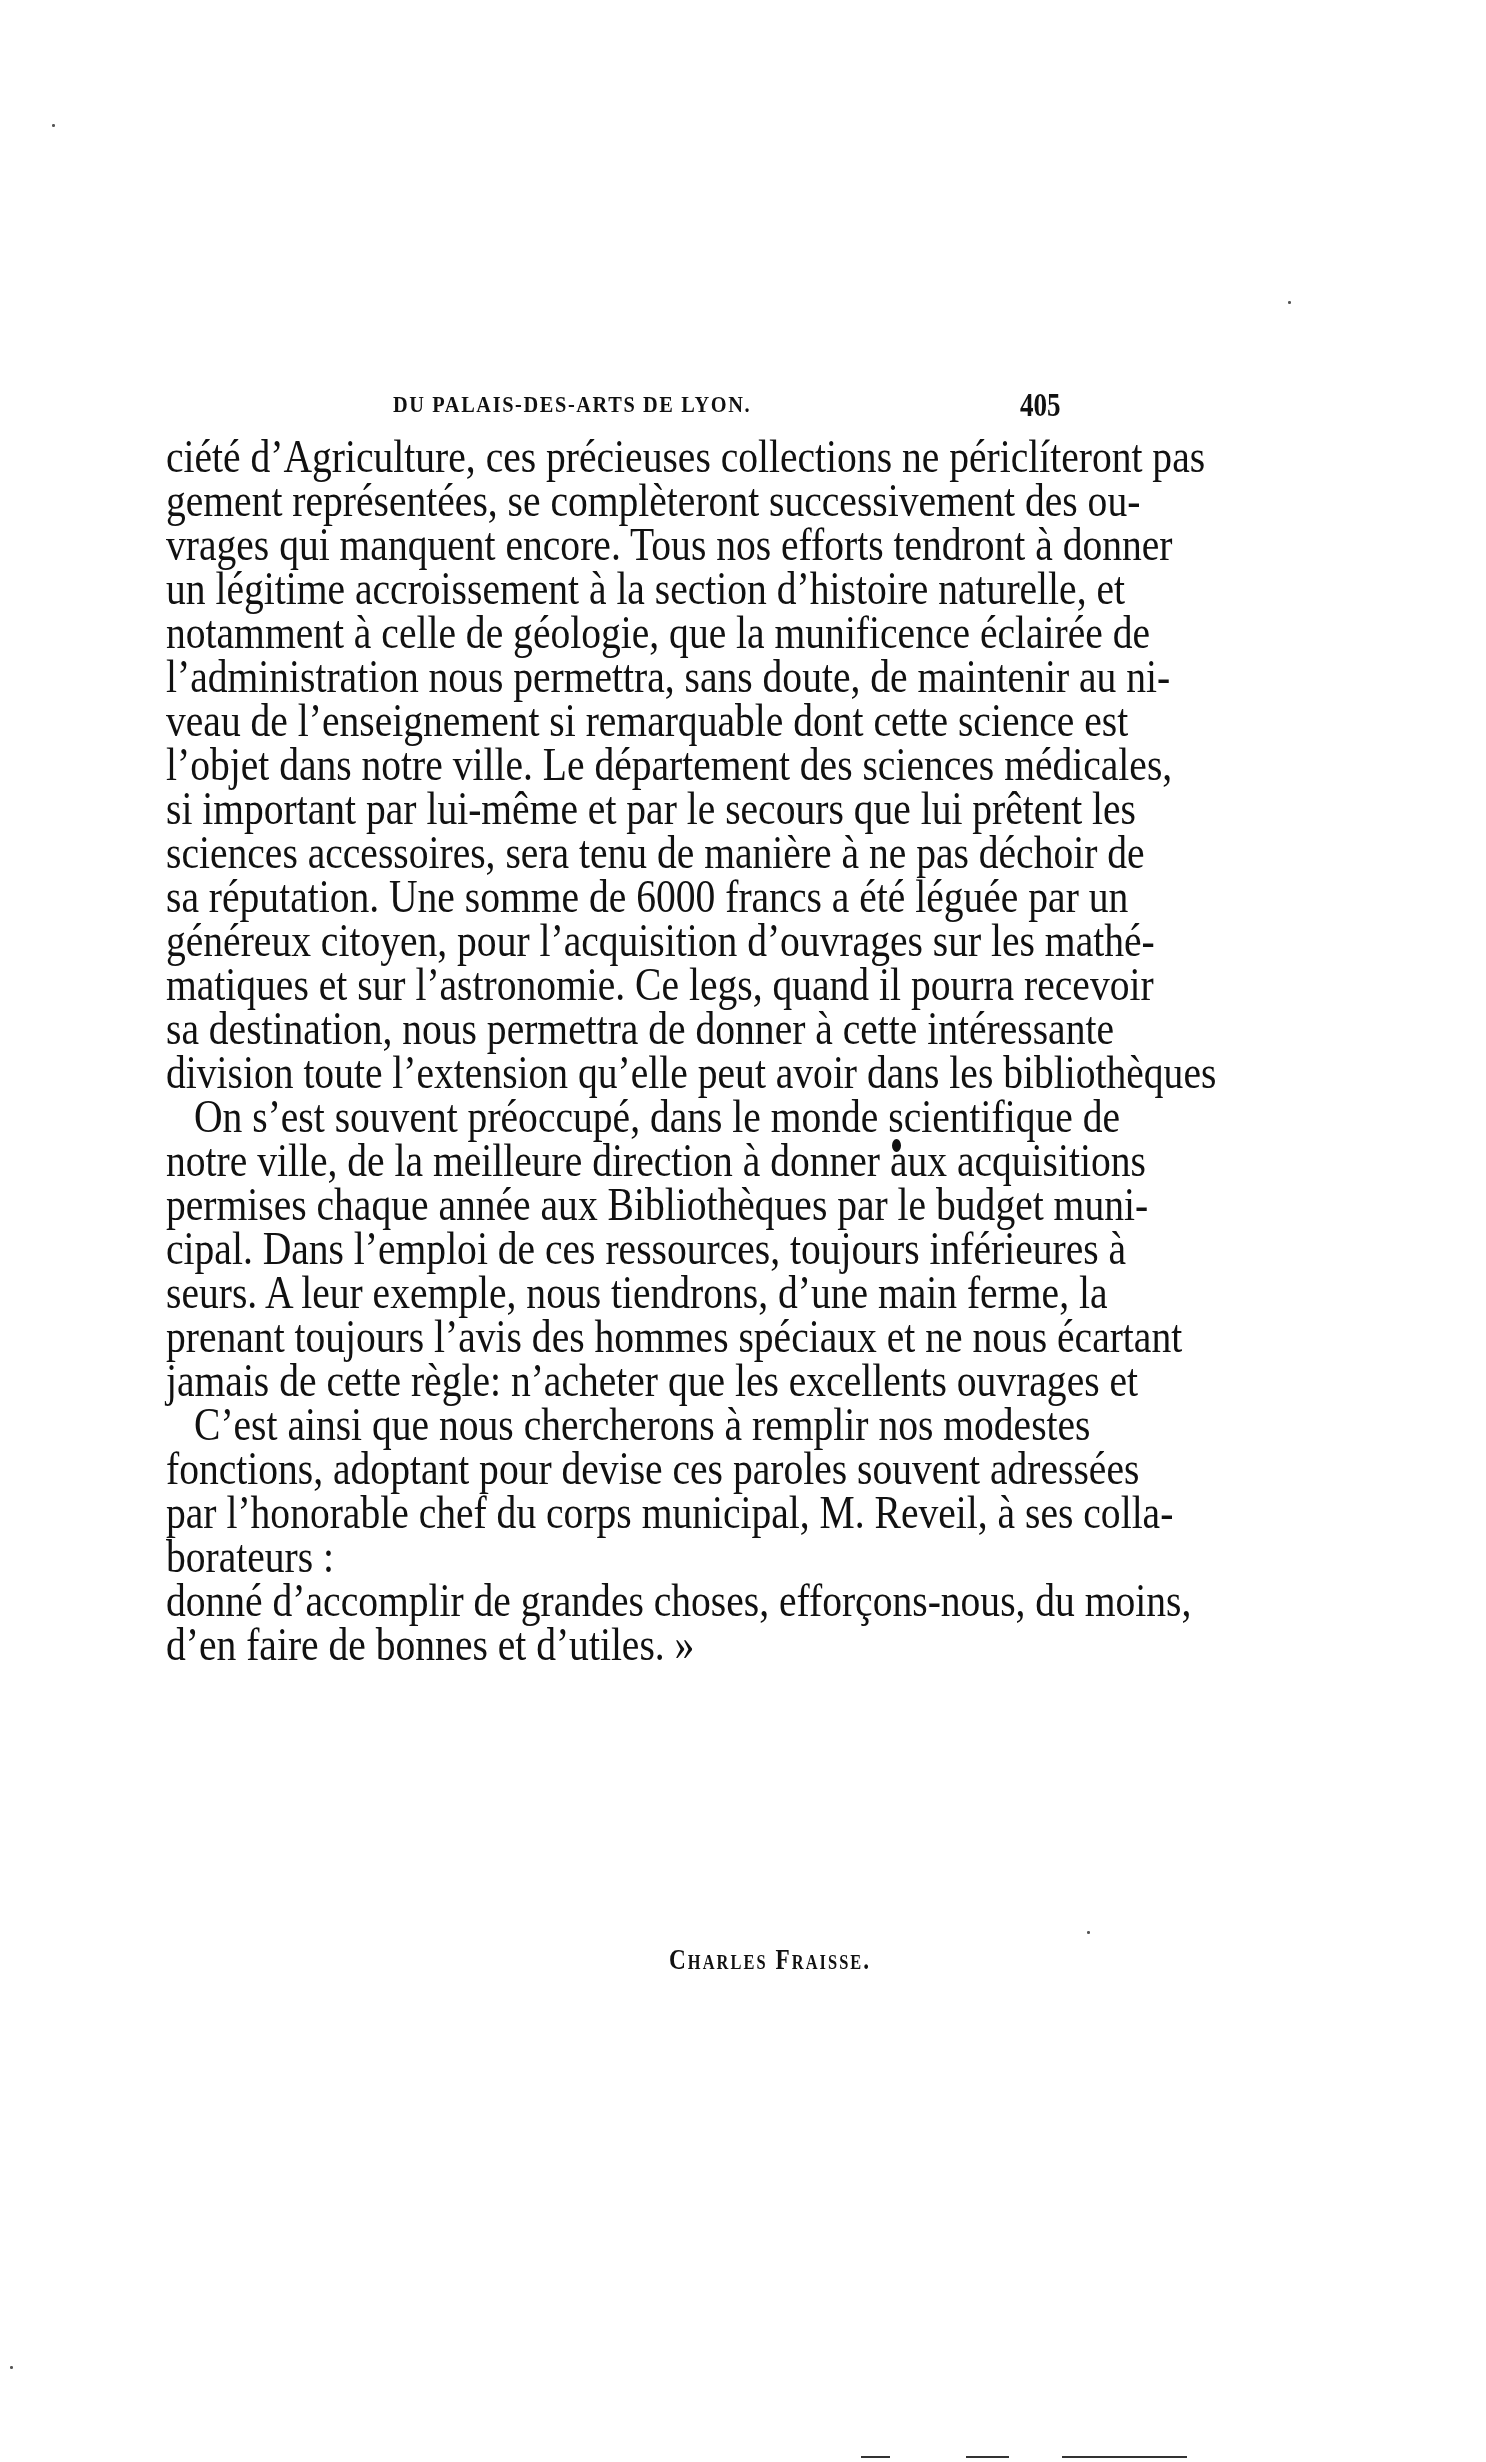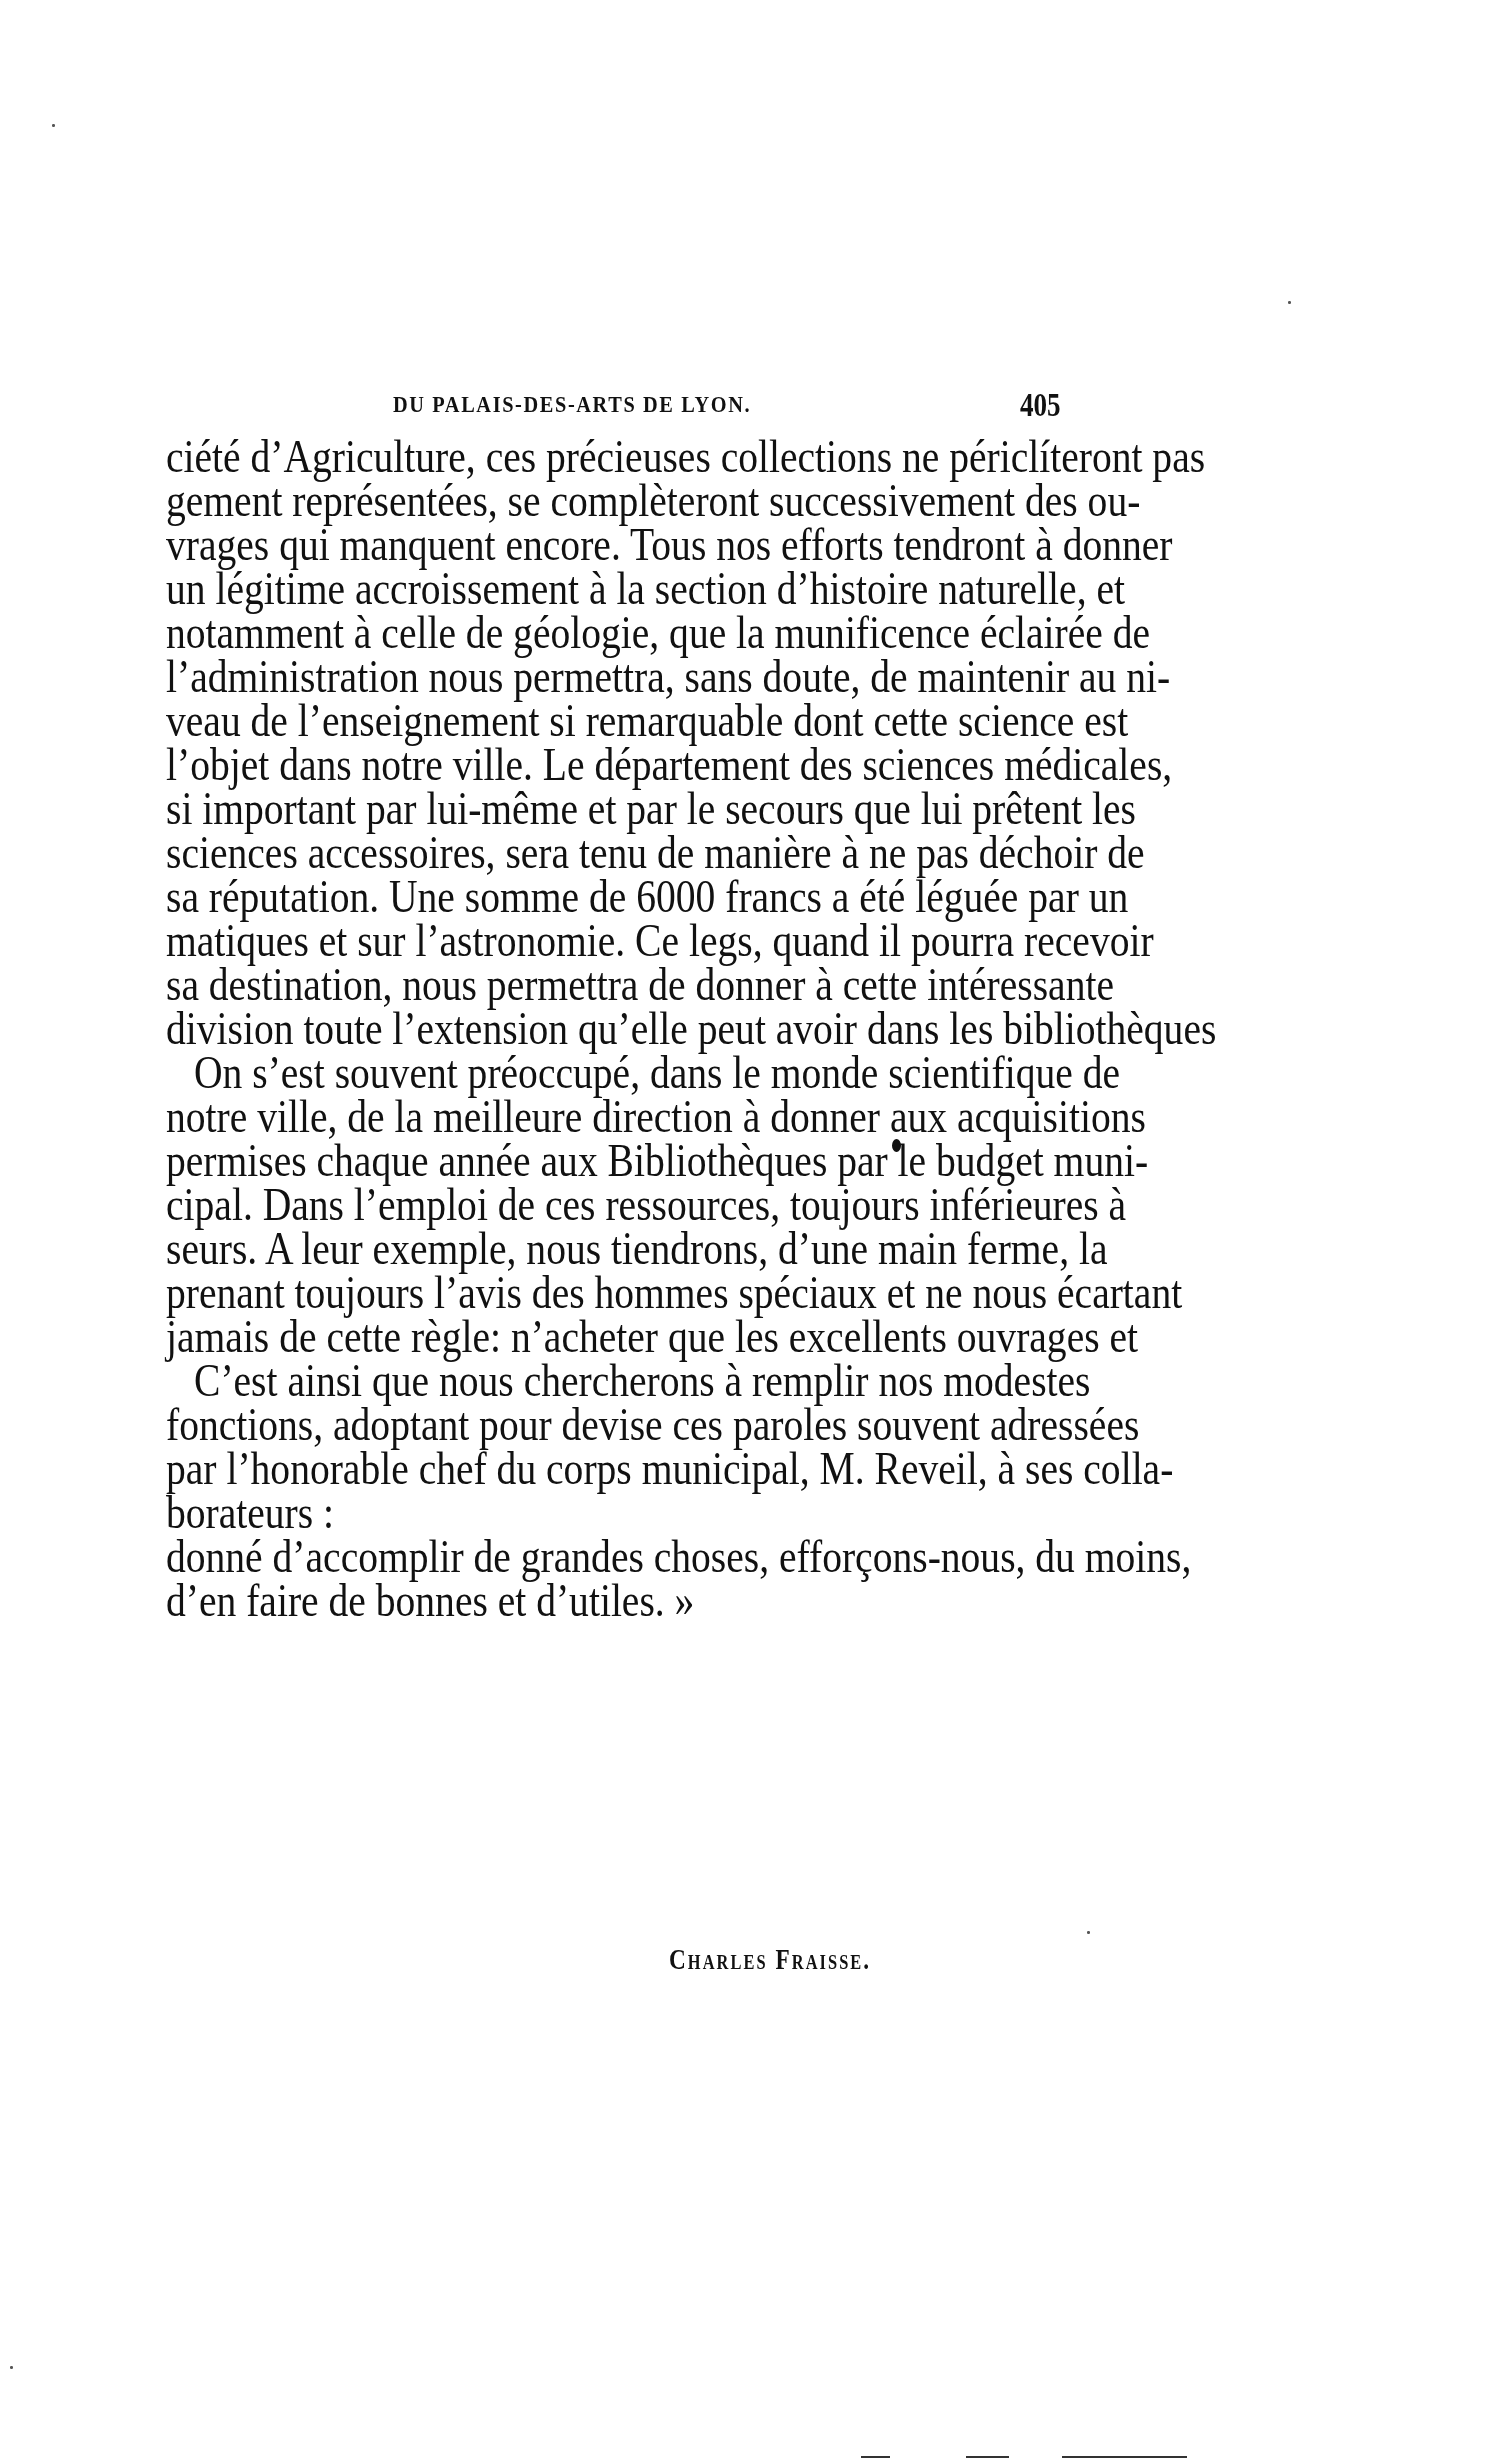--- a/index.html
+++ b/index.html
@@ -149,20 +149,23 @@
     <div class="line">
         <span class="inner">si important par lui-même et par le secours que lui prêtent les</span>
       </div>
     <div class="line">
         <span class="inner">sciences accessoires, sera tenu de manière à ne pas déchoir de</span>
       </div>
     <div class="line">
         <span class="inner">sa réputation. Une somme de 6000 francs a été léguée par un</span>
       </div>
     <div class="line">
+        <span class="inner">généreux citoyen, pour l’acquisition d’ouvrages sur les mathé-</span>
+      </div>
+    <div class="line">
         <span class="inner">matiques et sur l’astronomie. Ce legs, quand il pourra recevoir</span>
       </div>
     <div class="line">
         <span class="inner">sa destination, nous permettra de donner à cette intéressante</span>
       </div>
     <div class="line">
         <span class="inner">division toute l’extension qu’elle peut avoir dans les bibliothèques</span>
       </div>
 
     <div class="line indent">

